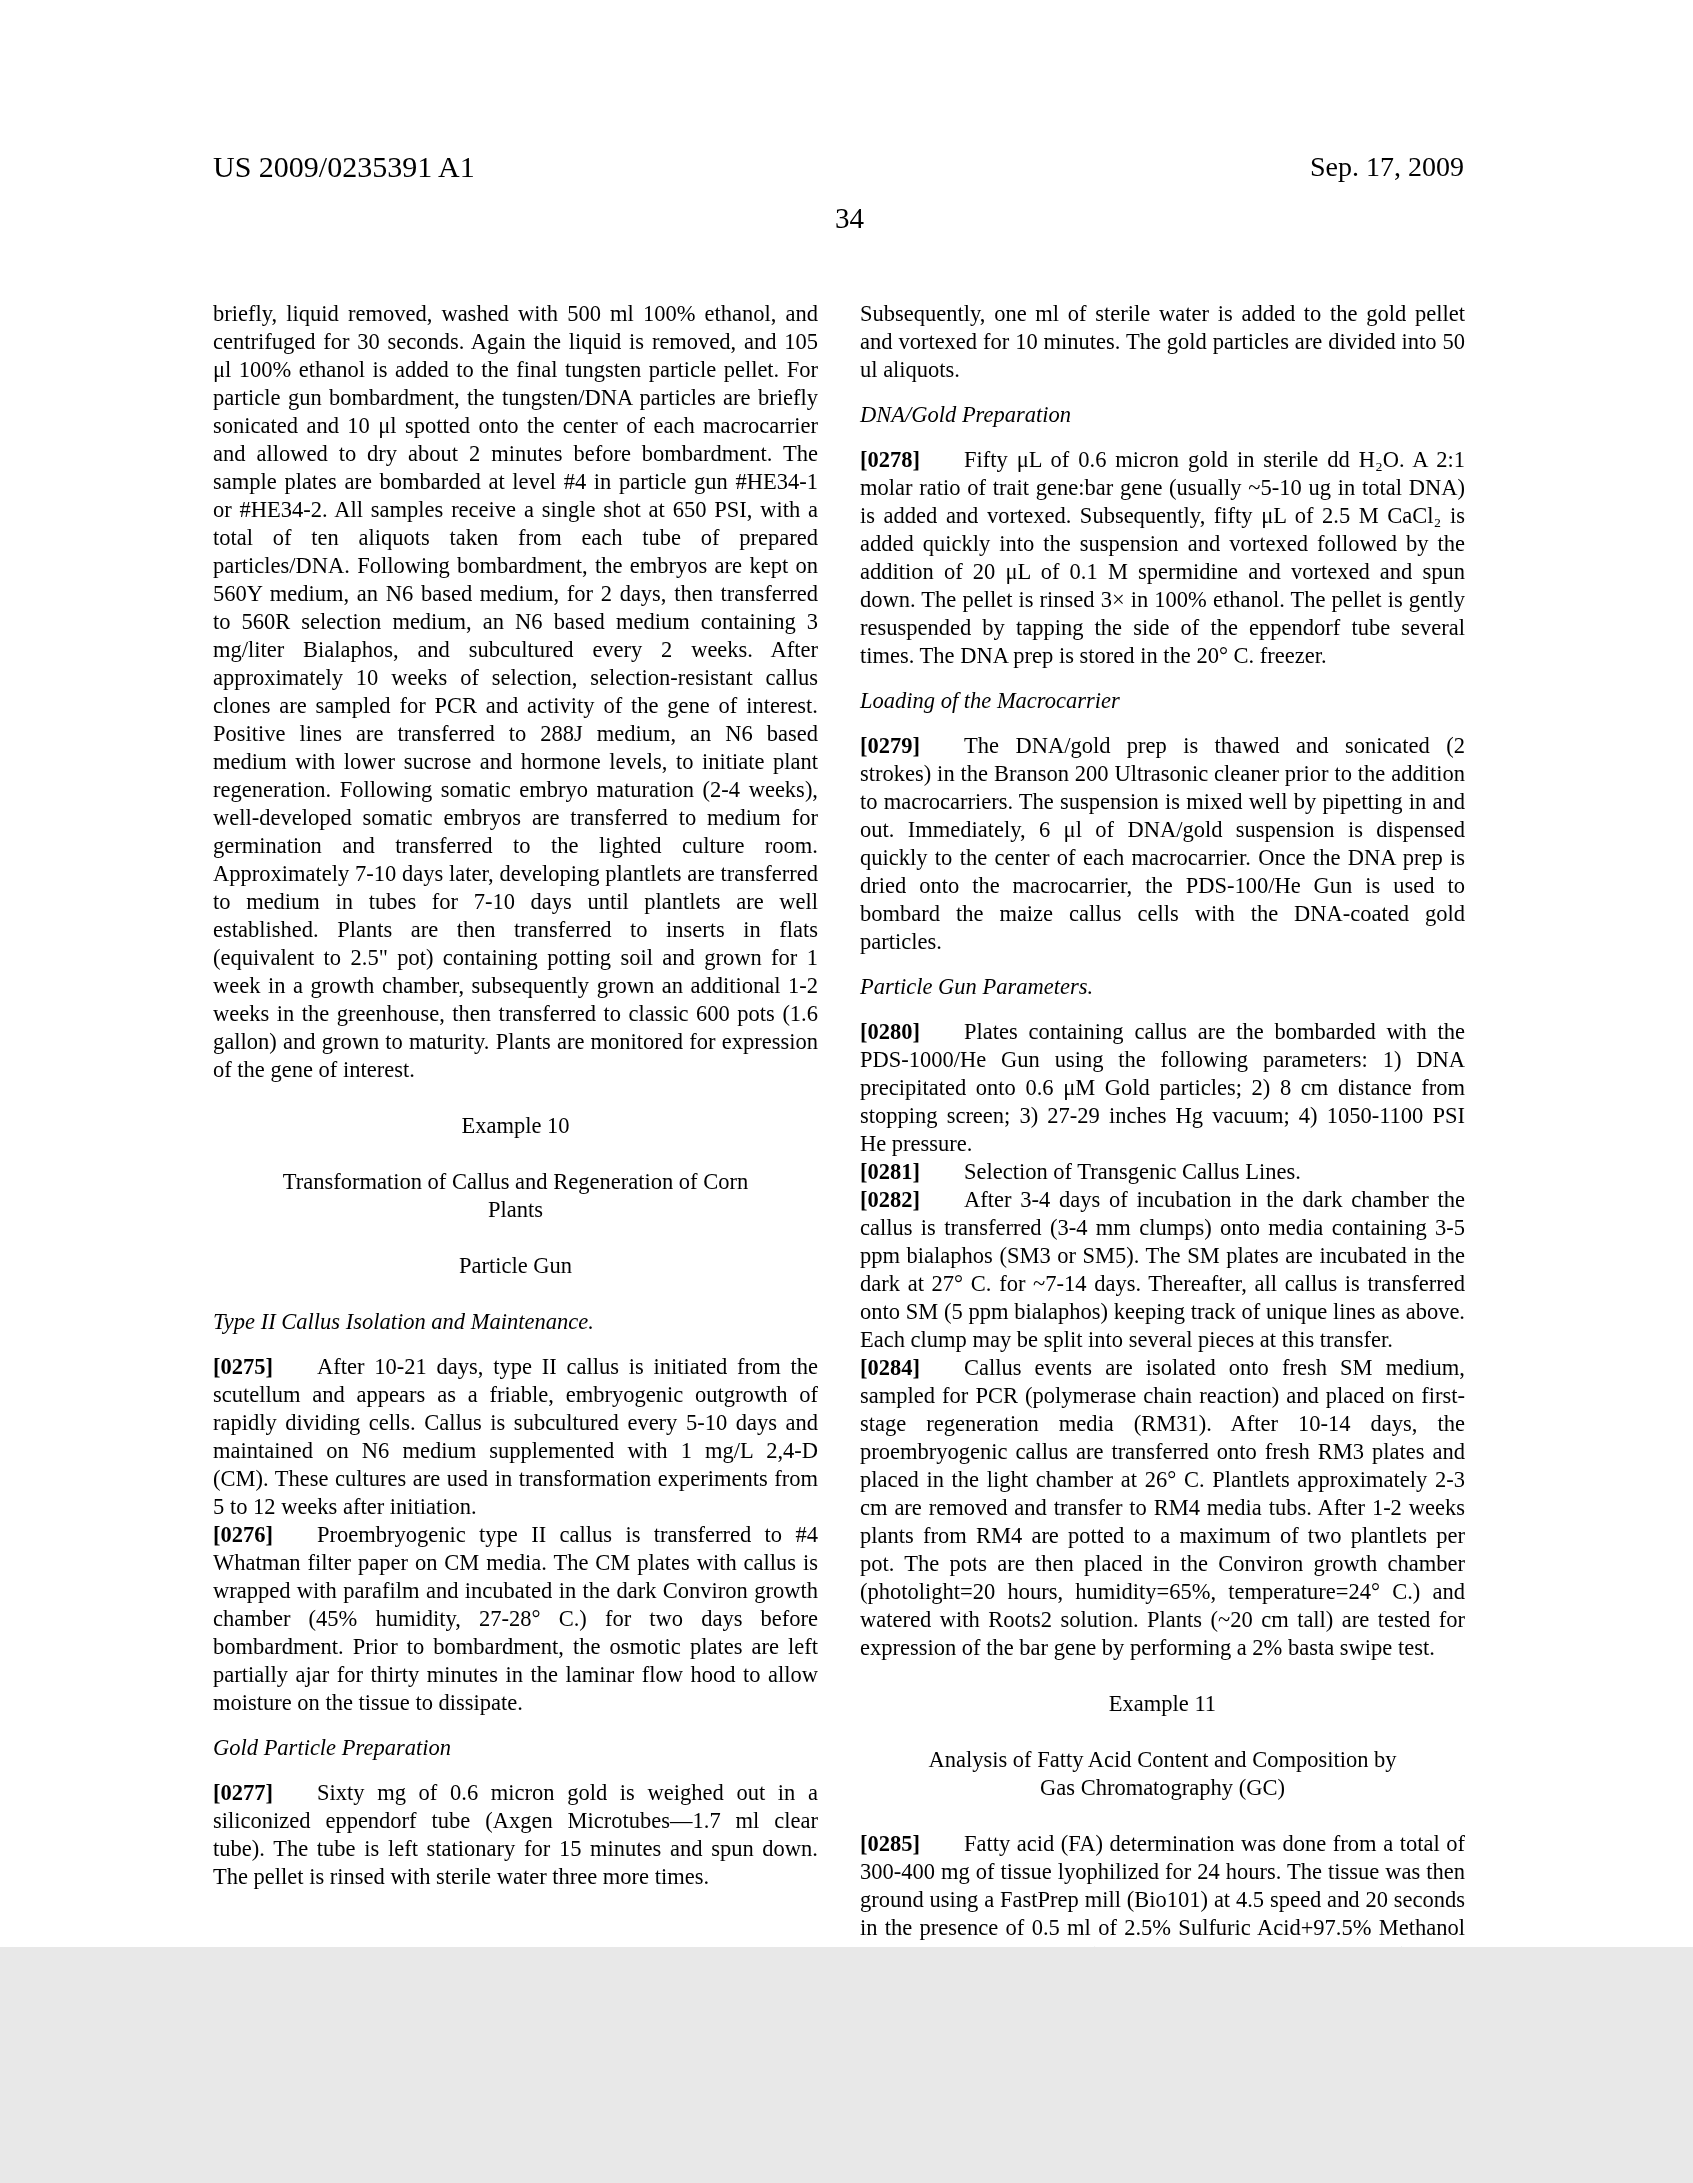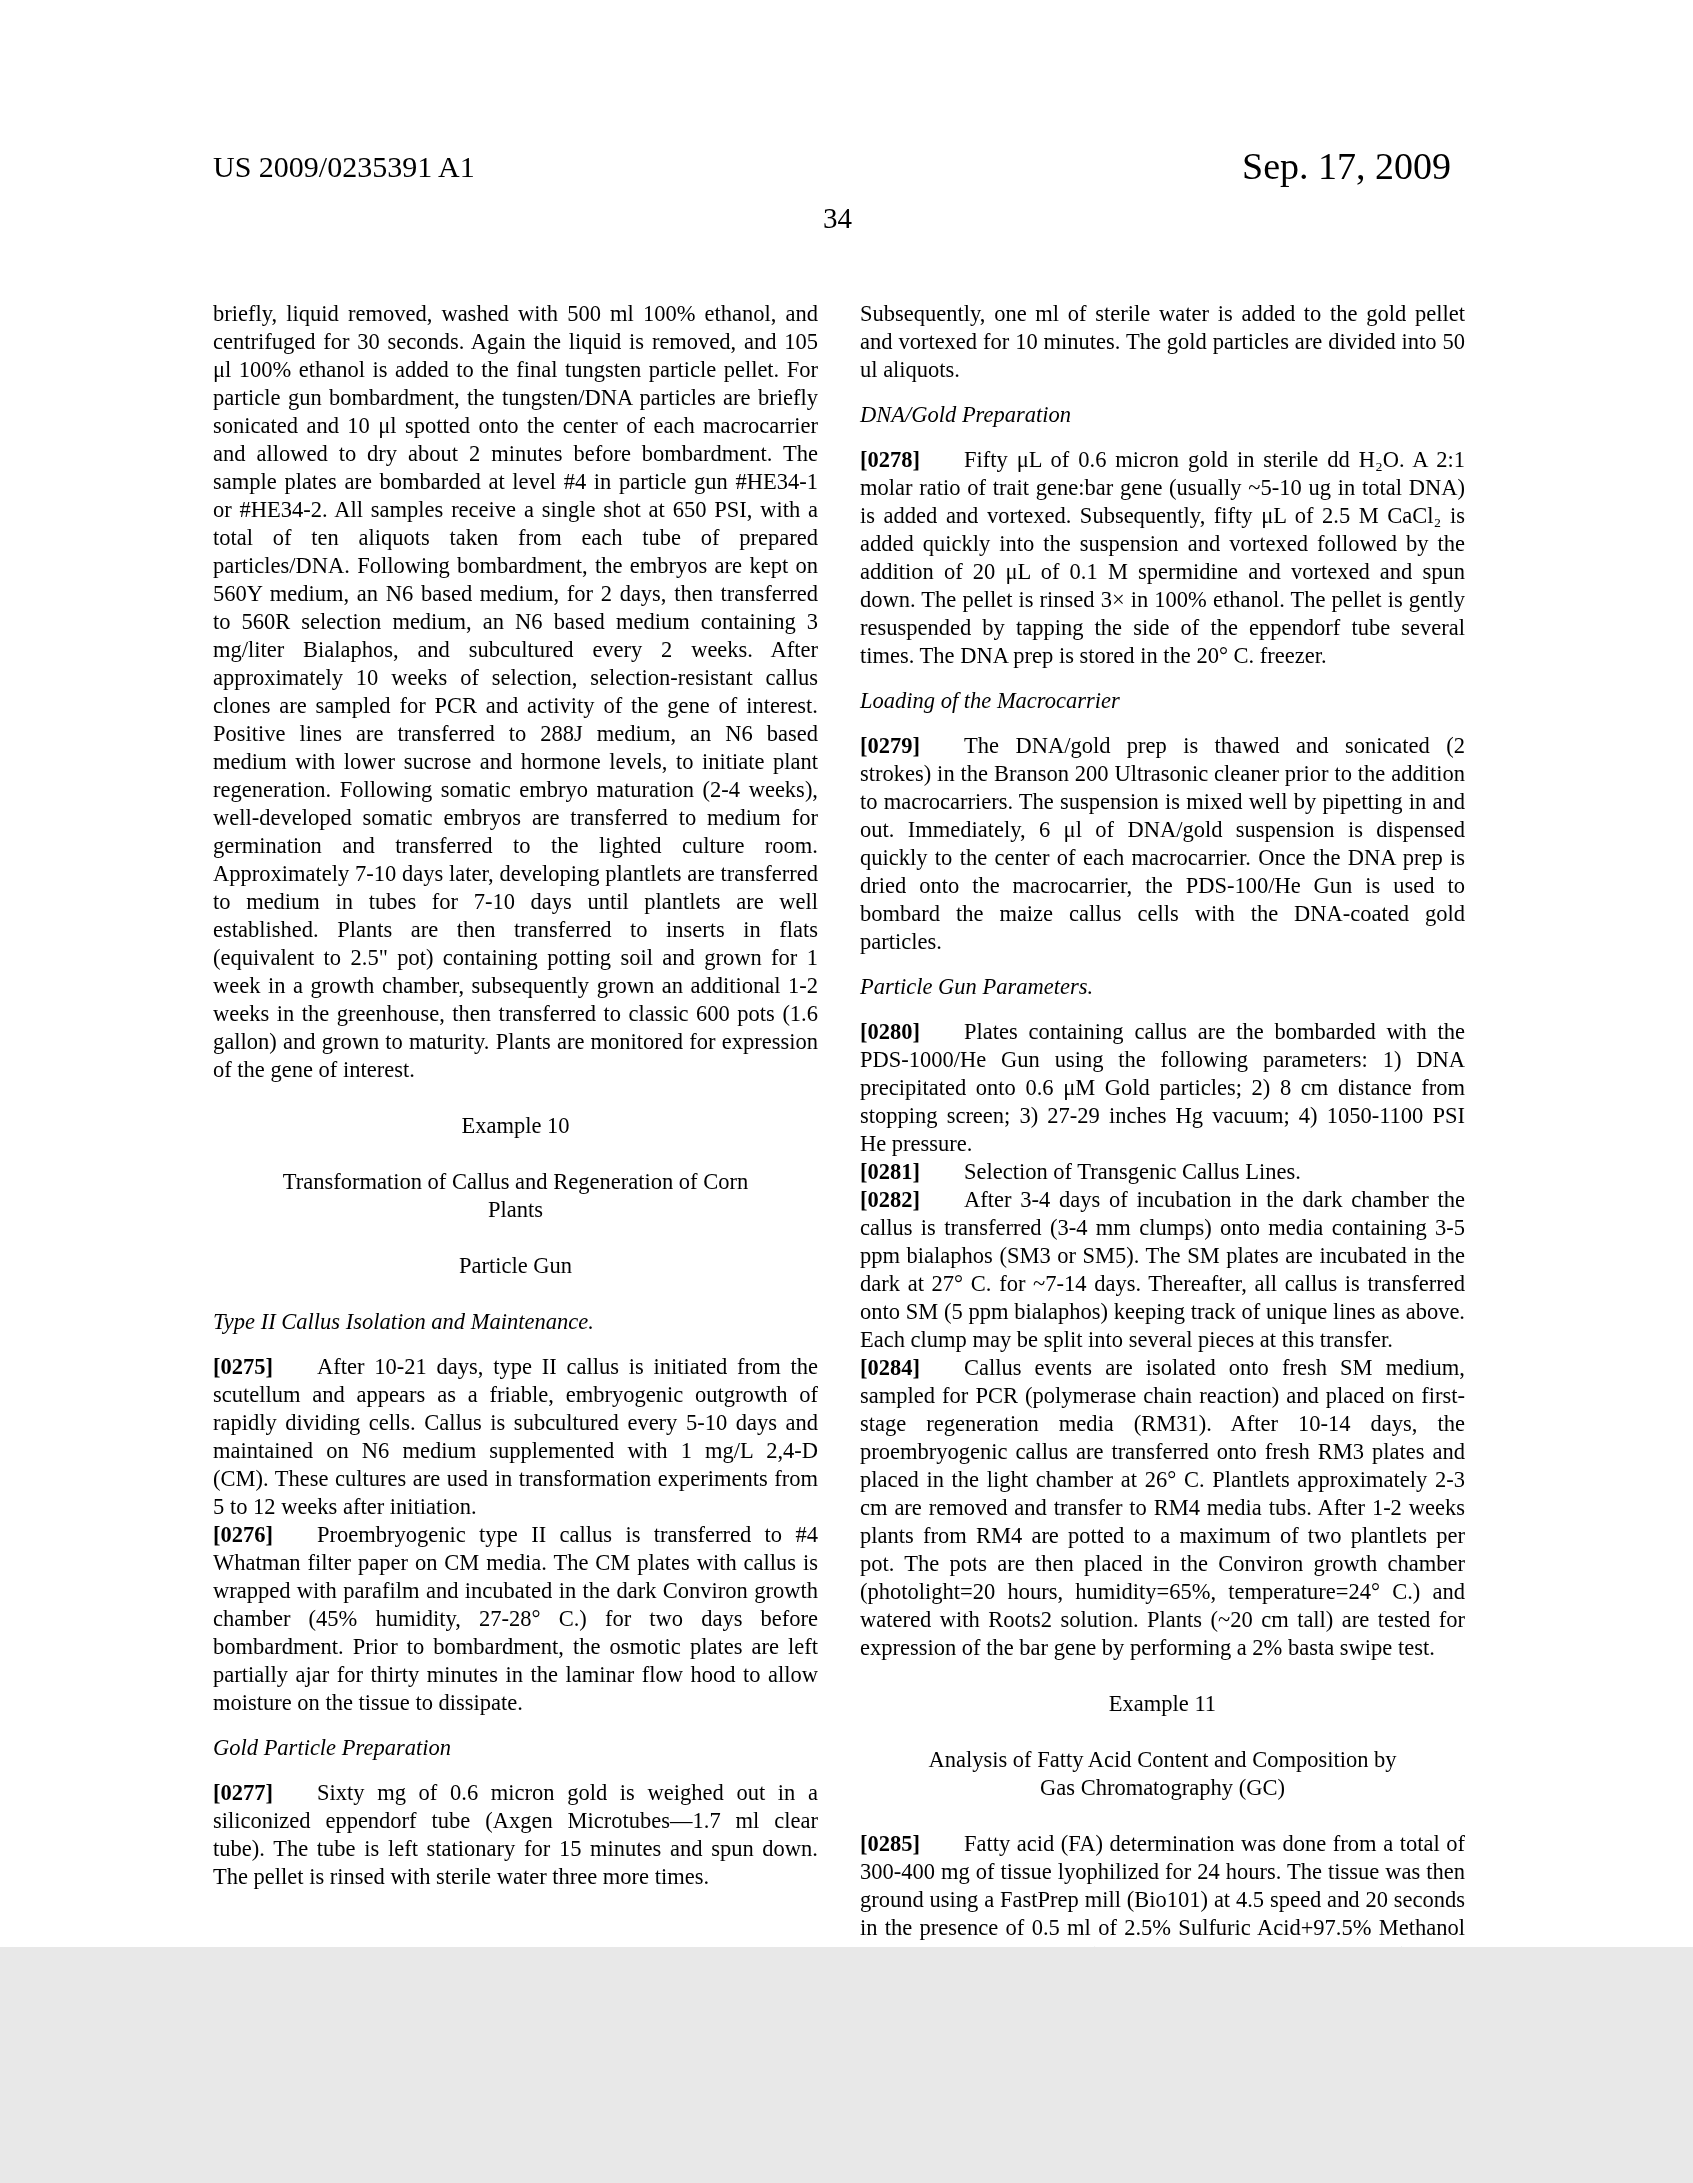--- a/index.html
+++ b/index.html
@@ -9,25 +9,25 @@
     background:#ffffff;
     color:#000000;
     font-family:"Liberation Serif","DejaVu Serif",serif;
     overflow:hidden;
   }
   .hdr-left {
     position:absolute; left:213px; top:150px;
     font-size:30px; line-height:33px; white-space:nowrap;
   }
   .hdr-right {
-    position:absolute; right:243px; top:150px;
-    font-size:38px; line-height:33px; white-space:nowrap;margin-left:36px;
+    position:absolute; right:230px; top:150px;
+    font-size:28px; line-height:33px; white-space:nowrap;margin-left:36px;
   }
   .page-num {
-    position:absolute; left:213px; top:202px; width:1249px;
+    position:absolute; left:225px; top:202px; width:1249px;
     text-align:center; font-size:29px; line-height:32px;
   }
   .col {
     position:absolute; top:300px; width:605px;
     font-size:22.5px; line-height:28px;
     text-align:justify;
   }
   .col-left  { left:213px; }
   .col-right { left:860px; }
   p.para { margin:0; padding:0; }

